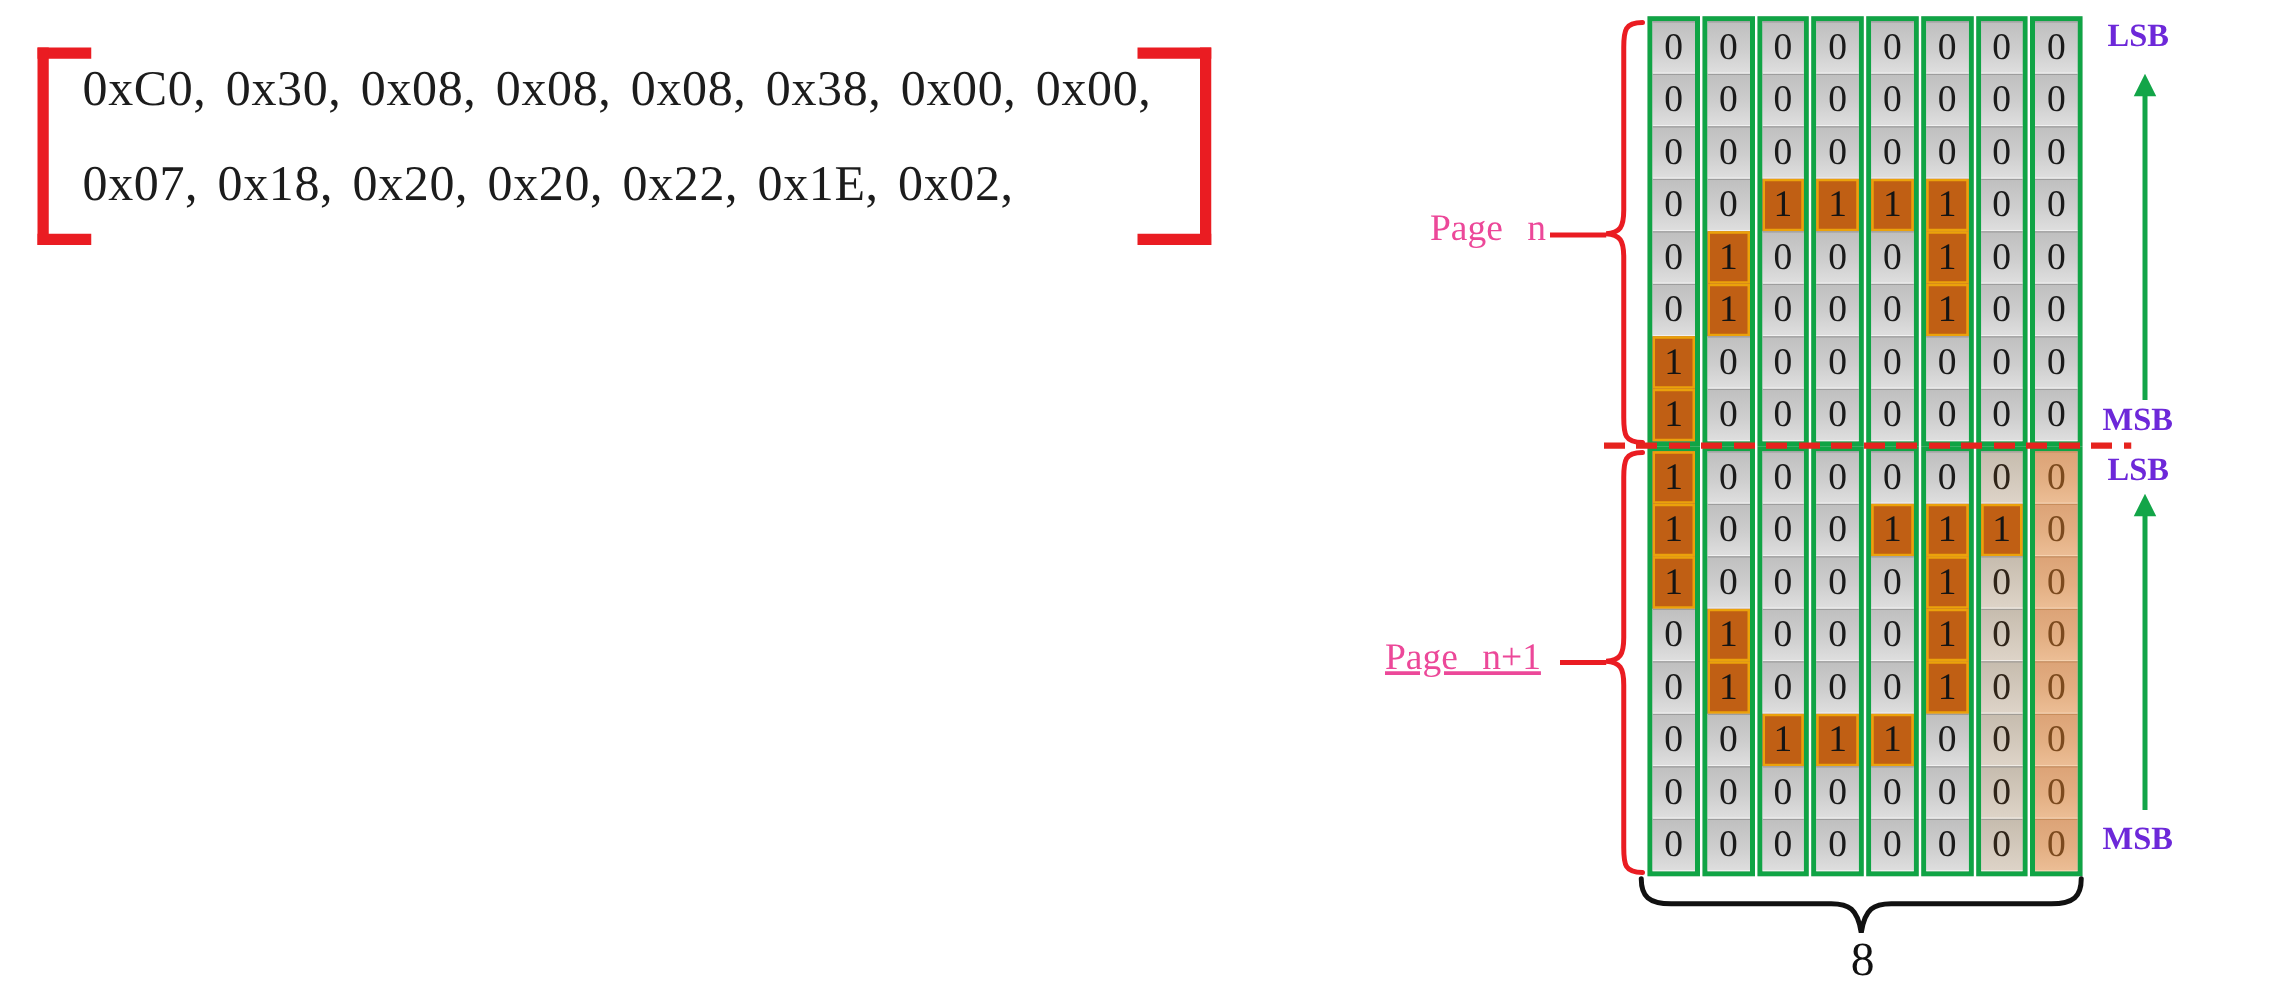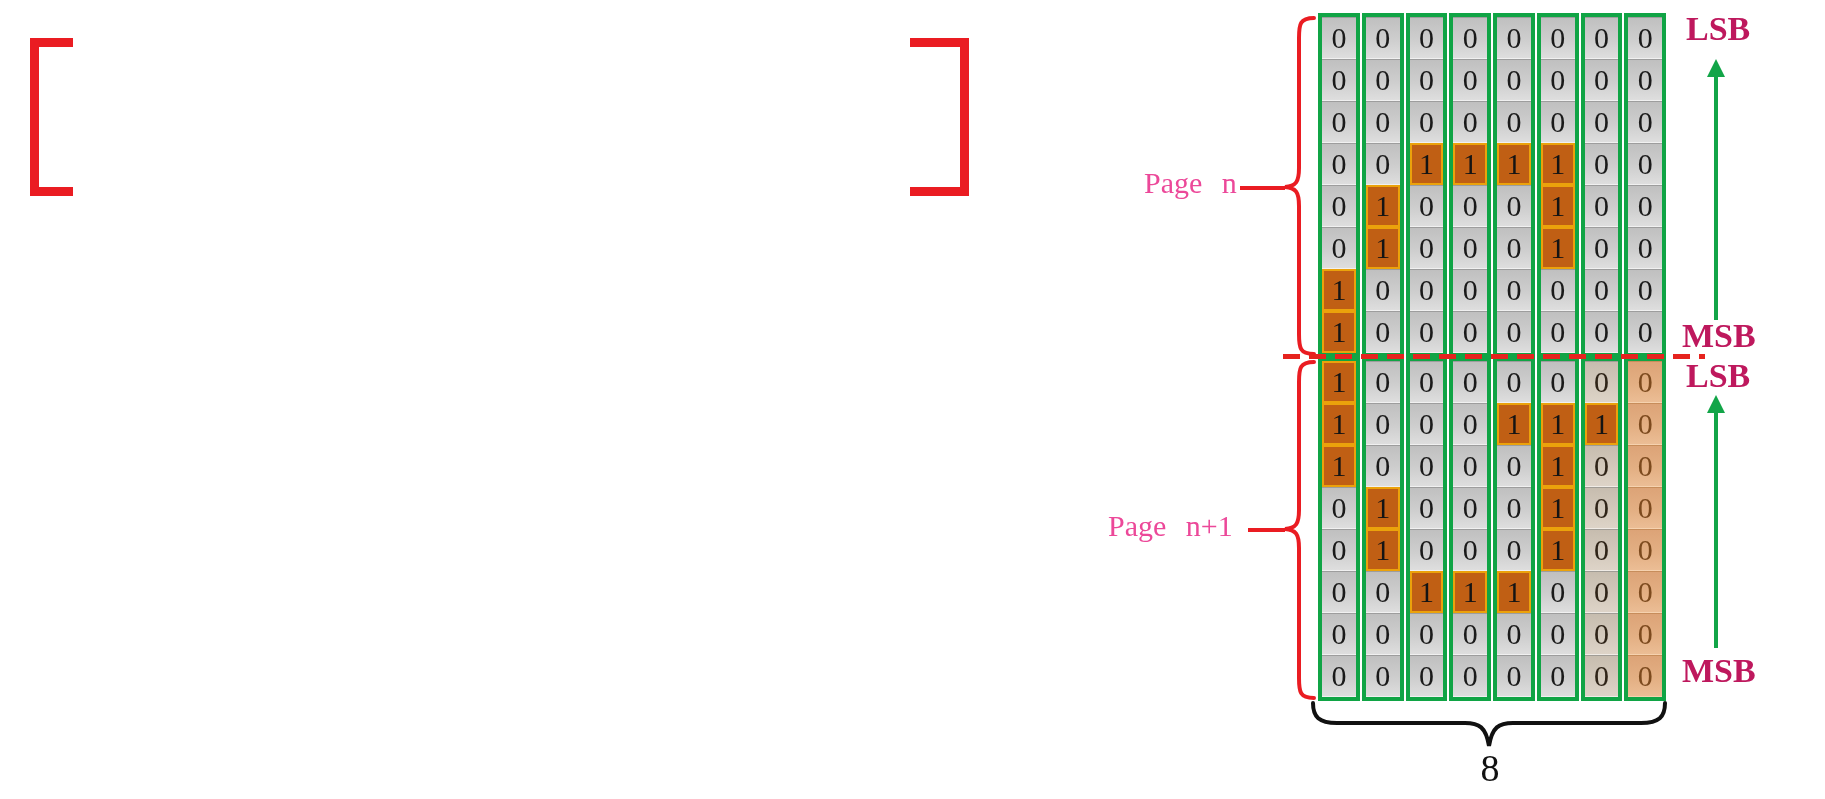--- a/index.html
+++ b/index.html
@@ -53,47 +53,49 @@
   
   #page-boundary{
     position:absolute;left:1283px;top:354px;width:422px;height:5px;z-index:6;
     background:repeating-linear-gradient(90deg,#e6231e 0 17px,rgba(0,0,0,0) 17px 26px);
   }
 
   
   .brace-svg{position:absolute;overflow:visible;}
   .page-label{position:absolute;color:#ec4899;font-size:30px;line-height:30px;white-space:nowrap;word-spacing:12px;}
   #page-n-label{left:1144px;top:168px;}
-  #page-n1-label{left:1108px;top:511px;}
+  #page-n1-label{left:1108px;top:511px;text-decoration:underline;}
   .label-connector{position:absolute;height:4px;background:#ea1c22;}
   #connector-n{left:1240px;top:186px;width:45px;}
   #connector-n1{left:1248px;top:528px;width:37px;}
 
   
-  .green-label{position:absolute;color:#be185d;font-size:34px;line-height:30px;font-weight:600;white-space:nowrap;}
+  .green-label{position:absolute;color:#6d28d9;font-size:26px;line-height:30px;font-weight:600;white-space:nowrap;}
   #lsb-top{left:1686px;top:14px;}
   #msb-top{left:1682px;top:321px;}
   #lsb-bottom{left:1686px;top:361px;}
   #msb-bottom{left:1682px;top:656px;}
   .arrow-shaft{position:absolute;width:4px;background:#12a548;}
   #arrow1-shaft{left:1714px;top:76px;height:244px;}
   #arrow2-shaft{left:1714px;top:412px;height:236px;}
   .arrow-head{position:absolute;width:0;height:0;border-left:9px solid transparent;border-right:9px solid transparent;border-bottom:18px solid #12a548;}
   #arrow1-head{left:1707px;top:59px;}
   #arrow2-head{left:1707px;top:395px;}
 
   
   #width-label{position:absolute;left:1472px;top:748px;width:36px;text-align:center;color:#111;font-size:38px;line-height:40px;}
 </style>
 </head>
 <body>
 
 <div id="stage">
 
   <div id="bracket-left" class="bracket"></div>
+  <div id="hexline1" class="hexline">0xC0, 0x30, 0x08, 0x08, 0x08, 0x38, 0x00, 0x00,</div>
+  <div id="hexline2" class="hexline">0x07, 0x18, 0x20, 0x20, 0x22, 0x1E, 0x02,</div>
   <div id="bracket-right" class="bracket"></div>
 
   <div id="page-n-label" class="page-label">Page n</div>
   <div id="connector-n" class="label-connector"></div>
   <svg id="brace-n" class="brace-svg" style="left:1282px;top:16px;" width="34" height="340" viewBox="0 0 34 340">
     <path d="M32,2 C18,2 17,8 17,22 L17,152 C17,166 14,170 3,171 C14,172 17,176 17,190 L17,318 C17,332 18,338 32,338" fill="none" stroke="#ea1c22" stroke-width="4" stroke-linecap="round"></path>
   </svg>
 
   <div id="page-n1-label" class="page-label">Page n+1</div>
   <div id="connector-n1" class="label-connector"></div>

